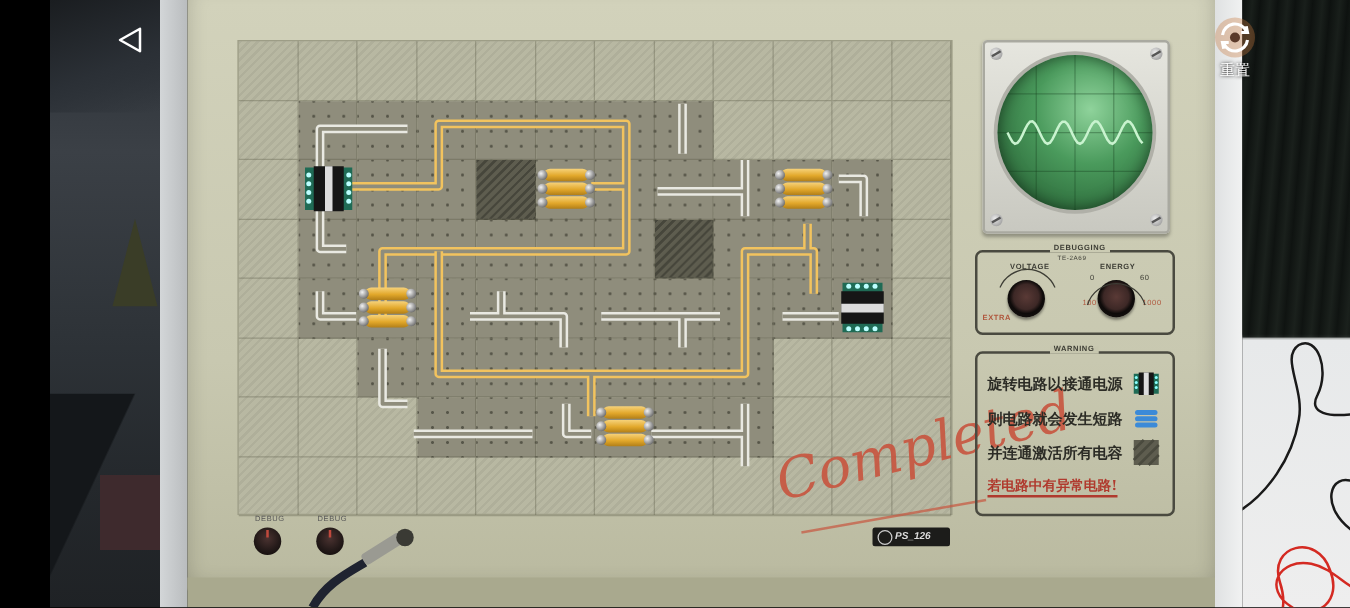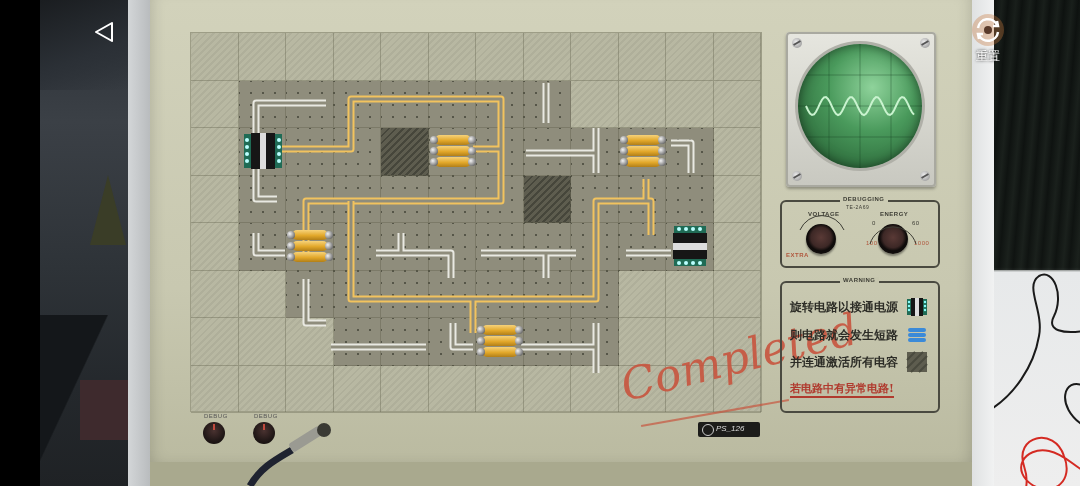--- a/index.html
+++ b/index.html
@@ -40,21 +40,21 @@
   .knob{position:absolute;width:30px;height:30px;border-radius:50%;background:radial-gradient(circle at 50% 45%,#5a3a36 0%,#3d2826 45%,#0e0b0a 60%,#1c1614 100%);box-shadow:0 2px 2px rgba(0,0,0,.4);}
   #warn-box{left:780px;top:281px;width:156px;height:128px;border:2px solid #4a4a40;border-radius:6px;}
   .rule{position:absolute;left:8px;font-size:12px;font-family:"DejaVu Serif",serif;font-weight:bold;color:#2c2c26;white-space:nowrap;}
   .rule.red{color:#b03a2e;border-bottom:2px solid #b03a2e;}
   .legend-icon{position:absolute;left:124px;width:22px;height:22px;}
   #completed{left:628px;top:360px;font-family:"DejaVu Serif",serif;font-style:italic;font-size:44px;color:#c8553f;opacity:.9;transform:rotate(-14deg);transform-origin:left bottom;}
   #completed-line{left:640px;top:412px;width:150px;height:2px;background:#c8553f;transform:rotate(-10deg);opacity:.7;}
   
   .dbg-knob{position:absolute;width:22px;height:22px;border-radius:50%;background:radial-gradient(circle at 50% 40%,#4a3230 0%,#241a19 55%,#0c0908 100%);}
   .dbg-knob::after{content:"";position:absolute;left:10px;top:2px;width:2px;height:6px;background:#c0493d;}
-  #badge{left:698px;top:422px;width:62px;height:15px;background:#1c1c1a;border-radius:2px;color:#ddd;font-size:8px;font-style:italic;font-weight:normal;}
+  #badge{left:698px;top:422px;width:62px;height:15px;background:#1c1c1a;border-radius:2px;color:#ddd;font-size:8px;font-style:italic;font-weight:bold;}
   #cable{left:230px;top:418px;}
   #back-btn{left:92px;top:20px;width:24px;height:24px;}
   #reset-btn{left:970px;top:12px;width:36px;height:52px;}
   #reset-label{position:absolute;left:0;top:36px;width:36px;text-align:center;color:#fff;font-size:12px;font-family:"DejaVu Sans",sans-serif;text-shadow:0 0 3px #000;}
 </style>
 </head>
 <body>
 
 <div class="abs" id="left-black"></div>
 <div class="abs" id="left-bg">

